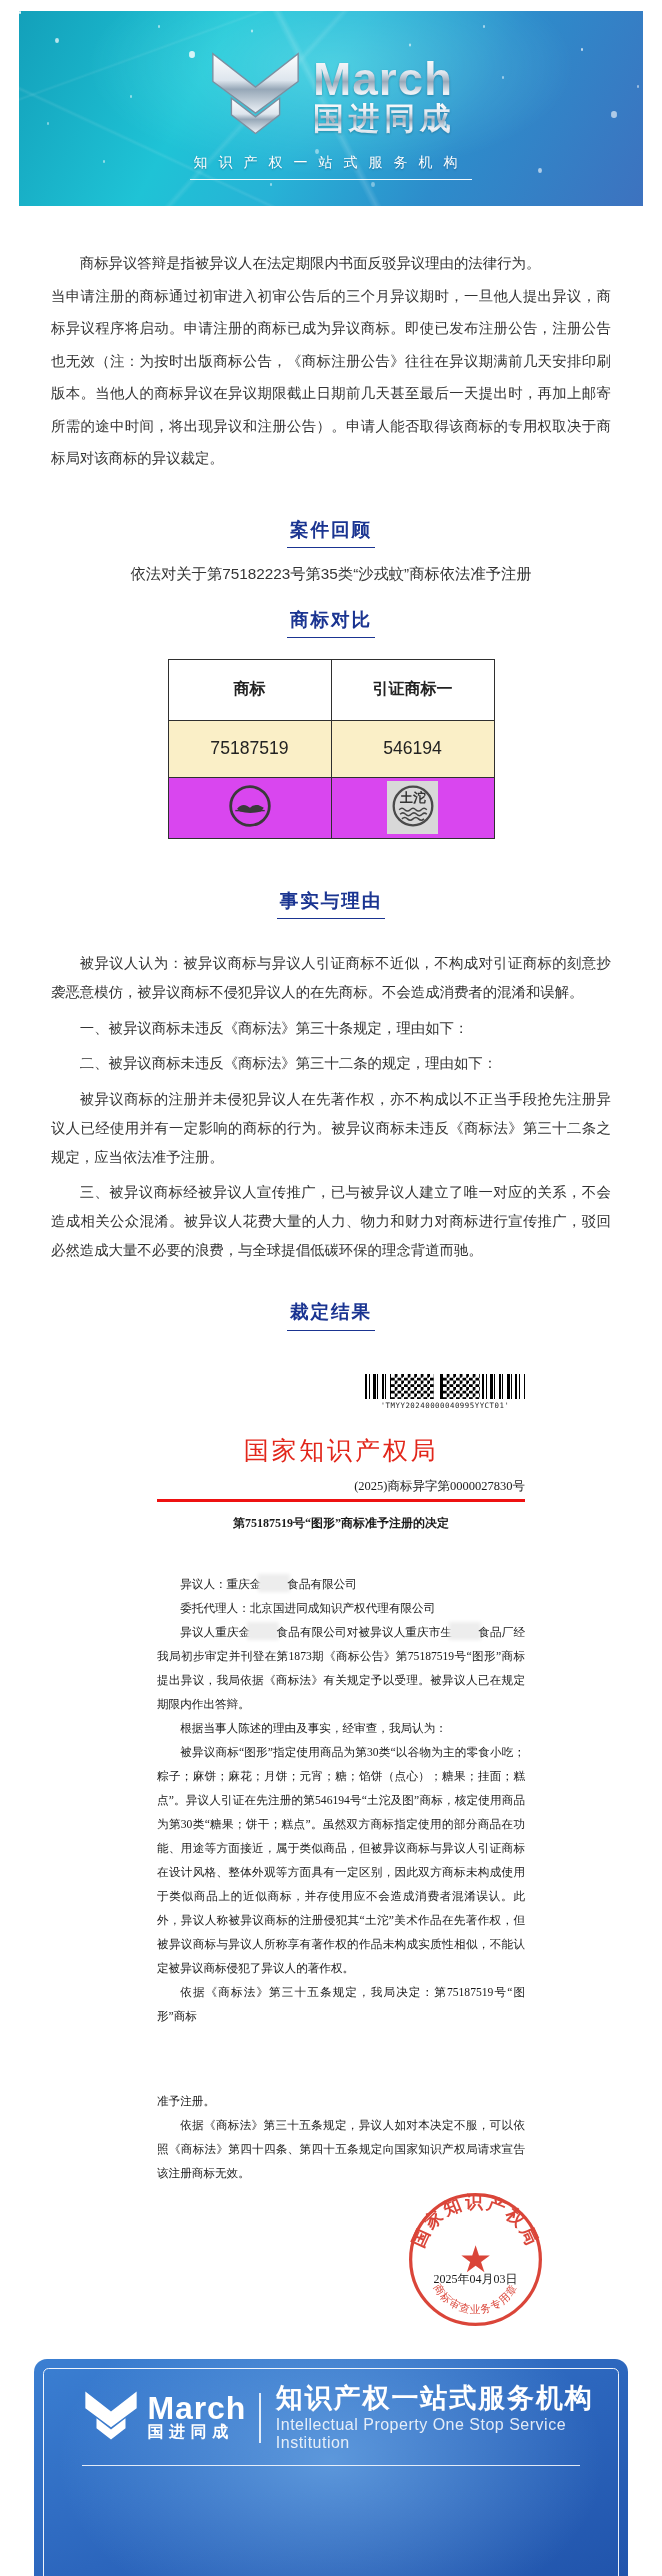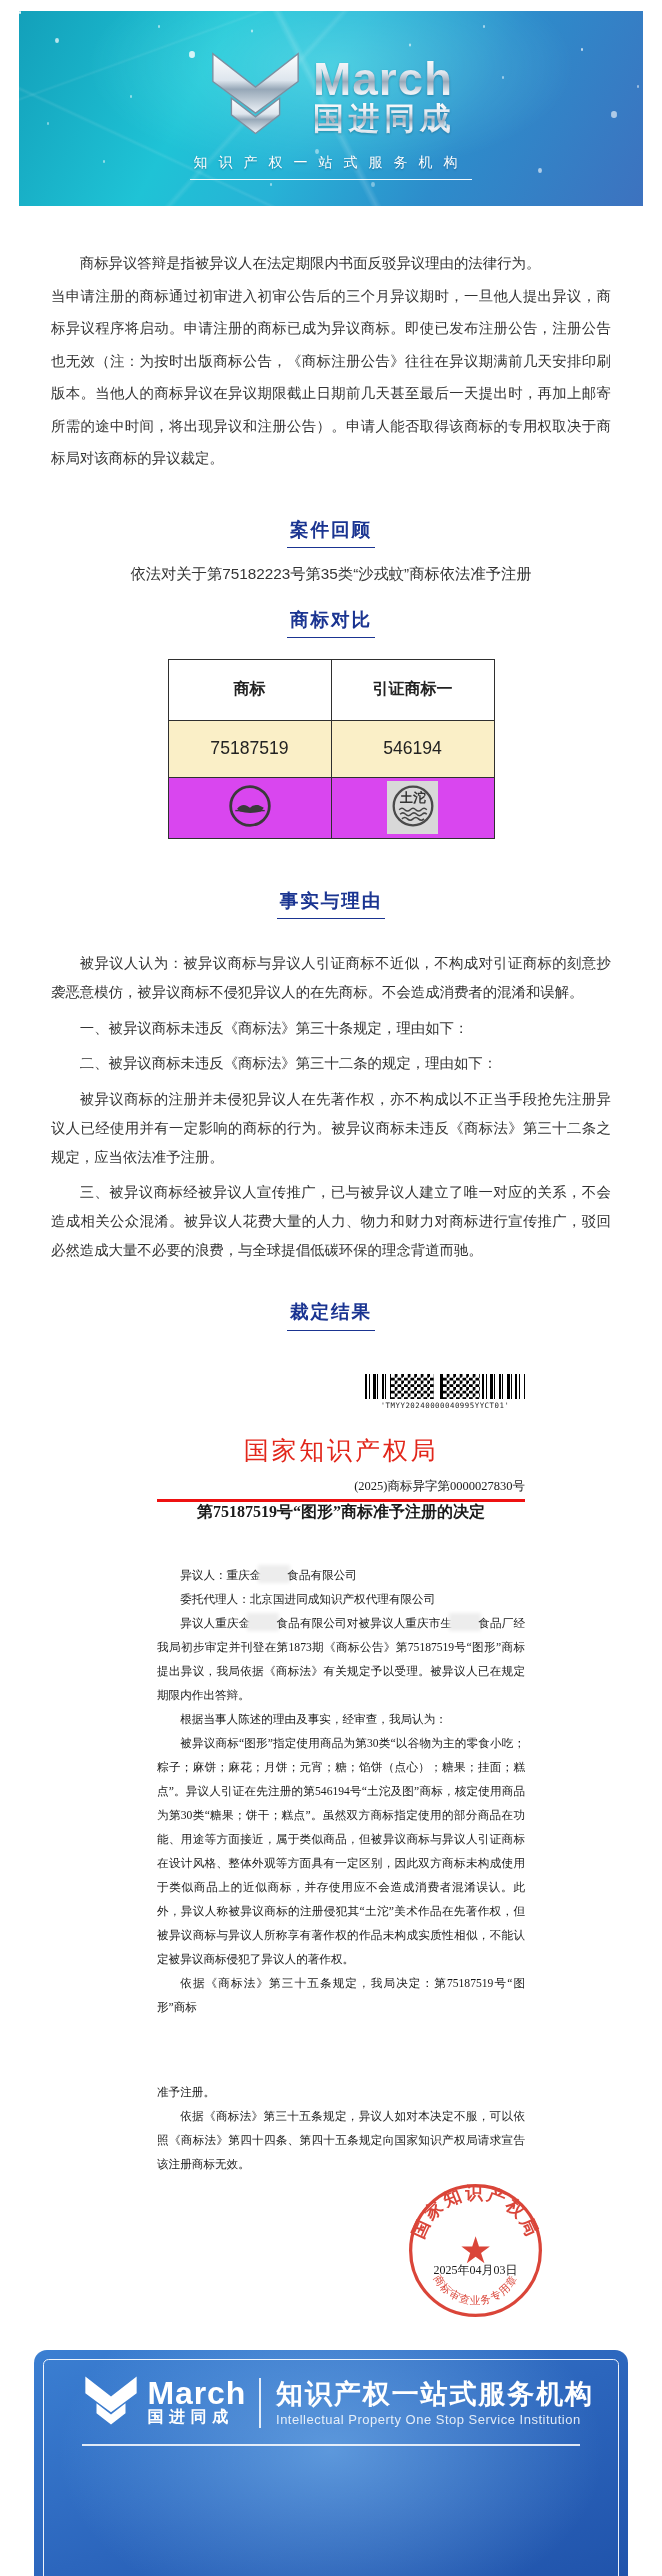--- a/index.html
+++ b/index.html
@@ -62,21 +62,21 @@
   .doc{width:368px;margin:43px 137px 0 157px;font-family:"Liberation Serif","DejaVu Serif",serif;color:#1a1a1a;}
   .barcode-wrap{margin-left:auto;width:160px;text-align:center;}
   .barcode{position:relative;height:25px;background:repeating-linear-gradient(90deg,
       #000 0 1.9px,#fff 1.9px 3.7px,#000 3.7px 4.6px,#fff 4.6px 8.4px,#000 8.4px 11px,#fff 11px 12px,#000 12px 13px,#fff 13px 16.7px);}
   .bc-pix{position:absolute;top:0;height:100%;background:conic-gradient(#000 25%,#fff 0 50%,#000 0 75%,#fff 0) 0 0/6.5px 6.5px;}
   .bc-pix.a{left:26px;width:43px;} .bc-pix.b{left:78px;width:37px;}
   .barcode-caption{font-size:7.4px;letter-spacing:0.5px;color:#222;margin-top:1.9px;font-family:"DejaVu Sans Mono",monospace;}
   .authority{margin-top:24px;text-align:center;font-size:25px;letter-spacing:2.8px;color:#e2261a;}
   .doc-no{margin-top:11px;text-align:right;font-size:12.5px;}
   .red-line{height:2.8px;background:#ee1111;margin-top:4.6px;}
-  .doc-title{text-align:center;font-size:16px;font-weight:bold;}
+  .doc-title{margin-top:13px;text-align:center;font-size:12px;font-weight:bold;}
   .doc-body{margin-top:41px;font-size:11.6px;line-height:24px;text-align:justify;}
   .doc-body p{margin:0;text-indent:2em;}
   .doc-body p.noindent{text-indent:0;}
   .redact{display:inline-block;width:26px;height:12px;background:#ededed;box-shadow:0 0 3.7px 2.8px #ededed;vertical-align:-0.9px;}
   .page-gap{height:61px;}
 
   
   .seal-area{position:relative;height:158px;}
   .seal{position:absolute;left:249px;top:3.7px;opacity:.93;}
   .seal-date{position:absolute;left:249px;top:85px;width:139px;text-align:center;font-size:12px;color:#1a1a1a;
@@ -87,21 +87,21 @@
     background:
       radial-gradient(ellipse at 50% 35%, rgba(150,210,255,.45), transparent 65%),
       linear-gradient(160deg,#3b7fd2 0%,#2c66bd 45%,#1d4ea6 100%);}
   .footer-frame{position:absolute;inset:9.3px;border:1.9px solid rgba(255,255,255,.92);border-radius:5.6px;pointer-events:none;}
   .f-top{position:relative;display:flex;align-items:center;padding:24px 32px 0 48px;}
   .f-logo-txt{margin-left:7.4px;}
   .f-brand-en{font-size:32px;font-weight:bold;color:#fff;line-height:30px;letter-spacing:0.9px;}
   .f-brand-cn{font-size:16px;font-weight:bold;color:#fff;letter-spacing:5.6px;line-height:18.6px;}
   .f-vdiv{width:1.9px;height:50px;background:rgba(255,255,255,.85);margin:0 15px 0 13px;}
   .f-headline{font-size:27px;font-weight:bold;color:#fff;letter-spacing:1.9px;line-height:30px;}
-  .f-subline{font-size:13px;color:rgba(255,255,255,.85);letter-spacing:0.5px;margin-top:2.8px;}
+  .f-subline{font-size:16px;color:rgba(255,255,255,.85);letter-spacing:0.5px;margin-top:2.8px;}
   .f-divider{height:1.4px;background:rgba(255,255,255,.85);margin:13px 48px 0;}
   .f-mid{position:relative;display:flex;padding:12px 32px 0 48px;}
 </style>
 </head>
 <body>
 
 <div id="page">
 
   <div class="banner">
     <div class="facets"></div>

